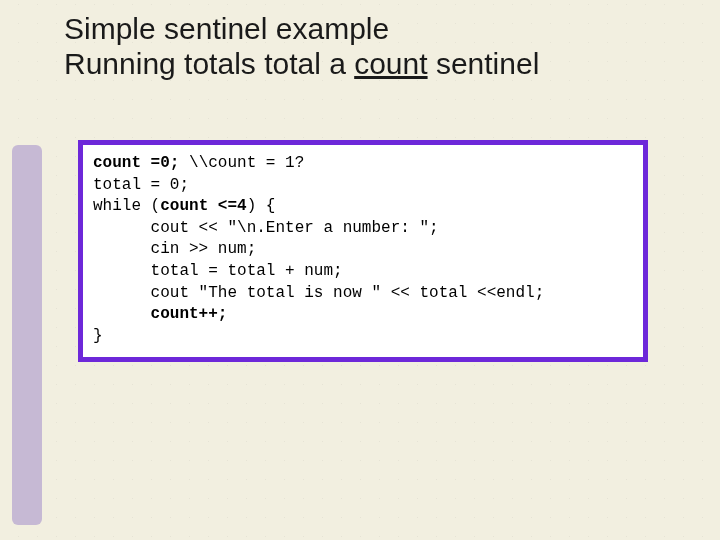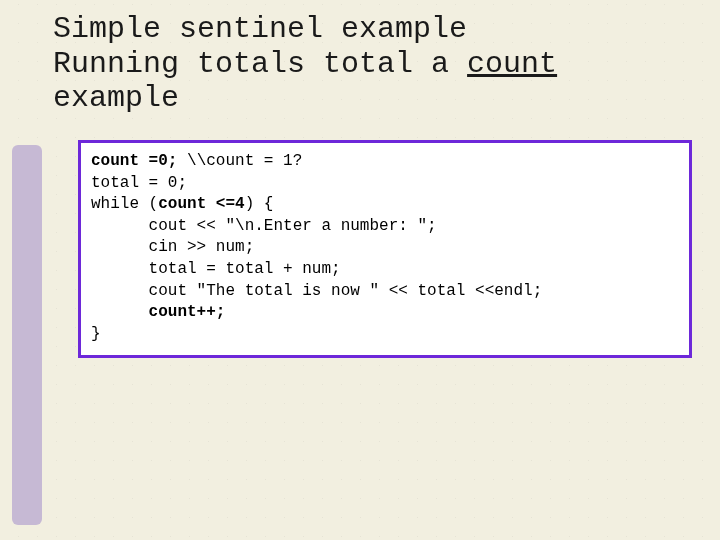--- a/index.html
+++ b/index.html
@@ -26,60 +26,60 @@
     position: absolute;
     left: 12px;
     top: 145px;
     width: 30px;
     height: 380px;
     background: #c6b9d4;
     border-radius: 6px;
   }
   .title {
     position: absolute;
-    left: 53px;
+    left: 64px;
     top: 12px;
     right: 20px;
     font-size: 30px;
     line-height: 1.15;
     color: #1a1a1a;
-    font-family: Liberation Mono, monospace;
+    font-family: Liberation Sans, sans-serif;
   }
   .title .count-word {
     text-decoration: underline;
     margin-top: 14px;
   }
   .codebox {
     position: absolute;
     left: 78px;
     top: 140px;
-    width: 614px;
+    width: 570px;
     background: #ffffff;
-    border: 3px solid #6d28d9;
+    border: 5px solid #6d28d9;
     padding: 8px 10px 10px 10px;
     box-sizing: border-box;
   }
   .code {
     font-family: "Courier New", Courier, monospace;
     font-size: 16px;
     line-height: 1.35;
     white-space: pre;
     color: #000;
   }
   .code b { font-weight: bold; }
 </style>
 </head>
 <body>
 
 <div class="speckle"></div>
 <div class="sidebar"></div>
 
 <div class="title">
   <span>Simple sentinel example</span><br>
-  <span>Running totals total a </span><span class="count-word">count</span><span> example</span>
+  <span>Running totals total a </span><span class="count-word">count</span><span> sentinel</span>
 </div>
 
 <div class="codebox">
   <div class="code"><b>count =0;</b><span> \\count = 1?</span>
 <span>total = 0;</span>
 <span>while (</span><b>count &lt;=4</b><span>) {</span>
 <span>      cout &lt;&lt; "\n.Enter a number: ";</span>
 <span>      cin &gt;&gt; num;</span>
 <span>      total = total + num;</span>
 <span>      cout "The total is now " &lt;&lt; total &lt;&lt;endl;</span>

